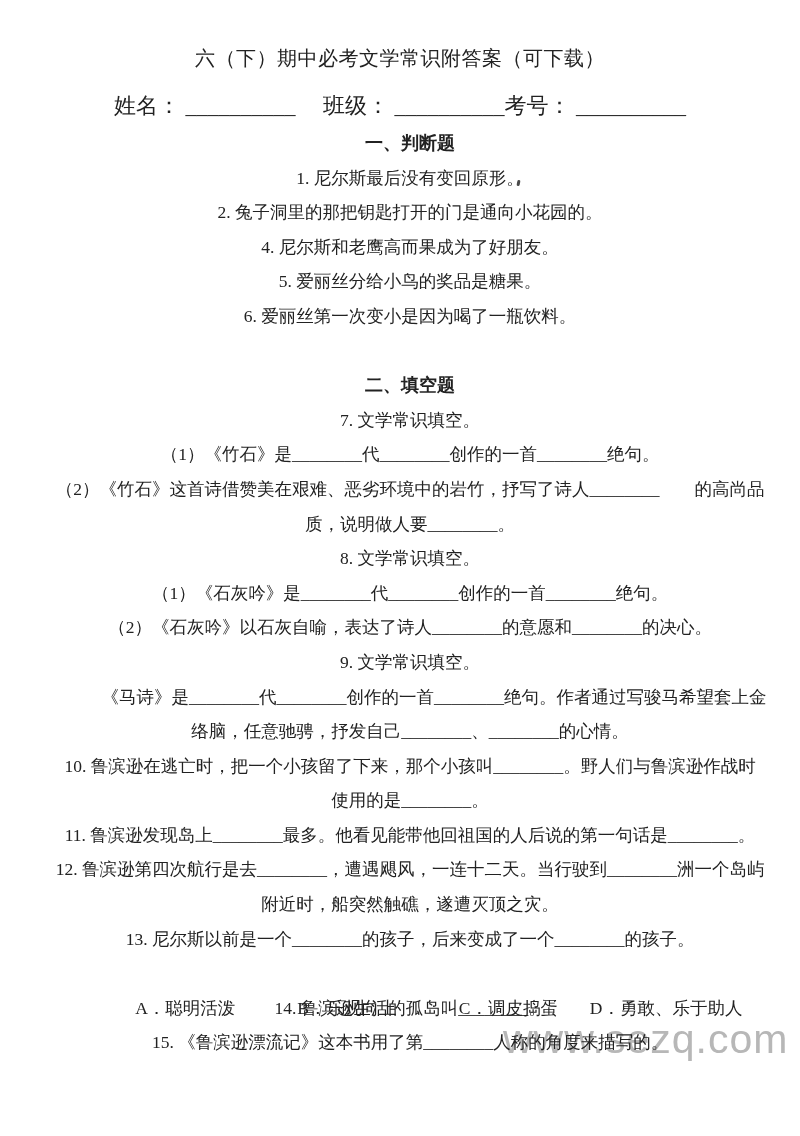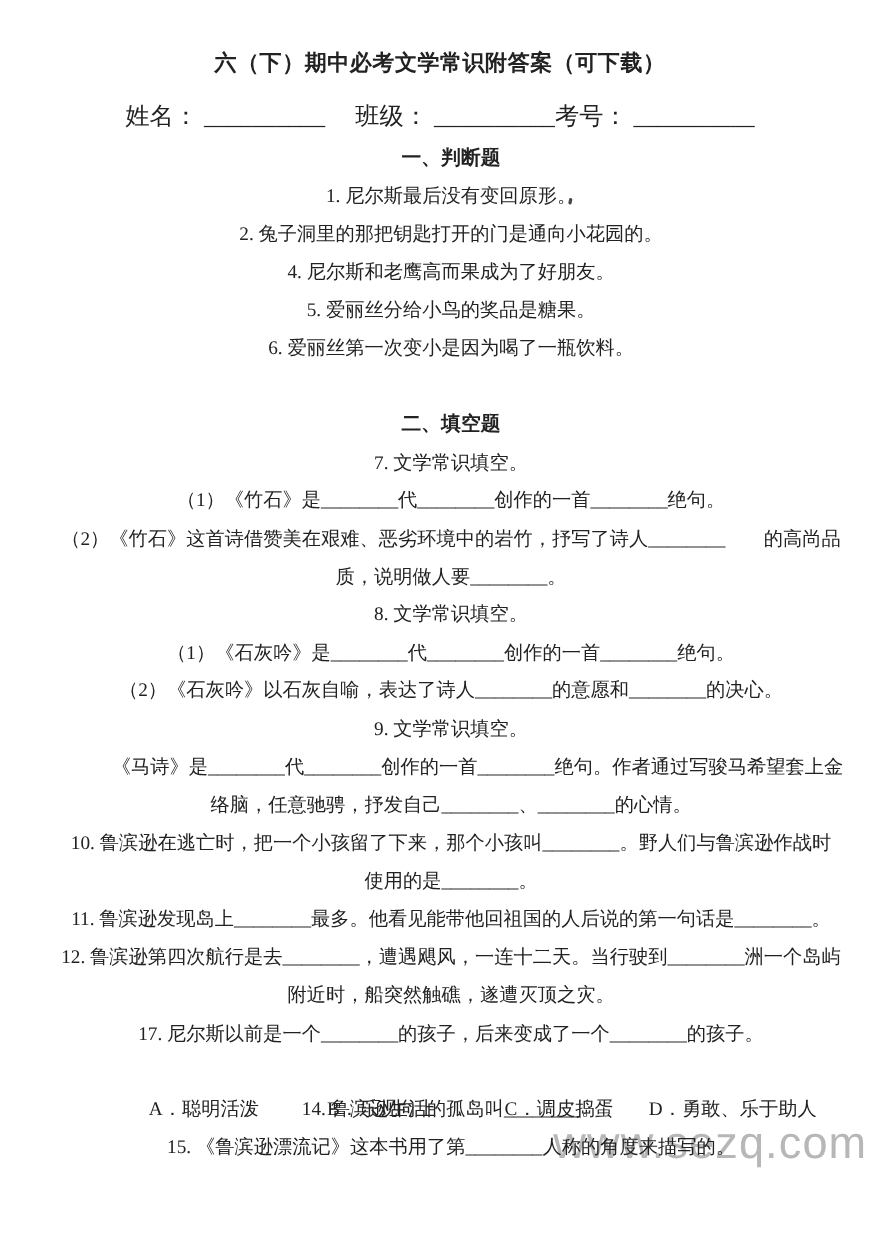--- a/index.html
+++ b/index.html
@@ -8,21 +8,21 @@
     width:800px;height:1136px;
     background:#ffffff;
     color:#222222;
     font-family:"Liberation Serif","DejaVu Serif",serif;
     overflow:hidden;
   }
   .title{
     padding-top:44px;
     text-align:center;
     font-size:20px;
-    font-weight:bold;
+    font-weight:normal;
     line-height:28px;
     letter-spacing:0.5px;
     position:relative;z-index:1;
   }
   .name-line{
     margin-top:22px;
     text-align:center;
     font-size:22px;
     line-height:24px;
     white-space:pre;
@@ -92,21 +92,21 @@
     <div class="line">（1）《石灰吟》是________代________创作的一首________绝句。</div>
     <div class="line">（2）《石灰吟》以石灰自喻，表达了诗人________的意愿和________的决心。</div>
     <div class="line">9. 文学常识填空。</div>
     <div class="line indent">《马诗》是________代________创作的一首________绝句。作者通过写骏马希望套上金</div>
     <div class="line">络脑，任意驰骋，抒发自己________、________的心情。</div>
     <div class="line">10. 鲁滨逊在逃亡时，把一个小孩留了下来，那个小孩叫________。野人们与鲁滨逊作战时</div>
     <div class="line">使用的是________。</div>
     <div class="line">11. 鲁滨逊发现岛上________最多。他看见能带他回祖国的人后说的第一句话是________。</div>
     <div class="line">12. 鲁滨逊第四次航行是去________，遭遇飓风，一连十二天。当行驶到________洲一个岛屿</div>
     <div class="line">附近时，船突然触礁，遂遭灭顶之灾。</div>
-    <div class="line">17. 尼尔斯以前是一个________的孩子，后来变成了一个________的孩子。</div>
+    <div class="line">13. 尼尔斯以前是一个________的孩子，后来变成了一个________的孩子。</div>
     <div class="line opts">
       <span class="opt-a">A．聪明活泼</span><span class="opt-b">B．乐观向上</span><span class="opt-c">C．调皮捣蛋</span><span class="opt-d">D．勇敢、乐于助人</span>
     </div>
     <div class="line">14. 鲁滨逊生活的孤岛叫________。</div>
     <div class="line">15. 《鲁滨逊漂流记》这本书用了第________人称的角度来描写的。</div>
   </div>
 
   <div class="stray-mark"></div>
 
 </div>

